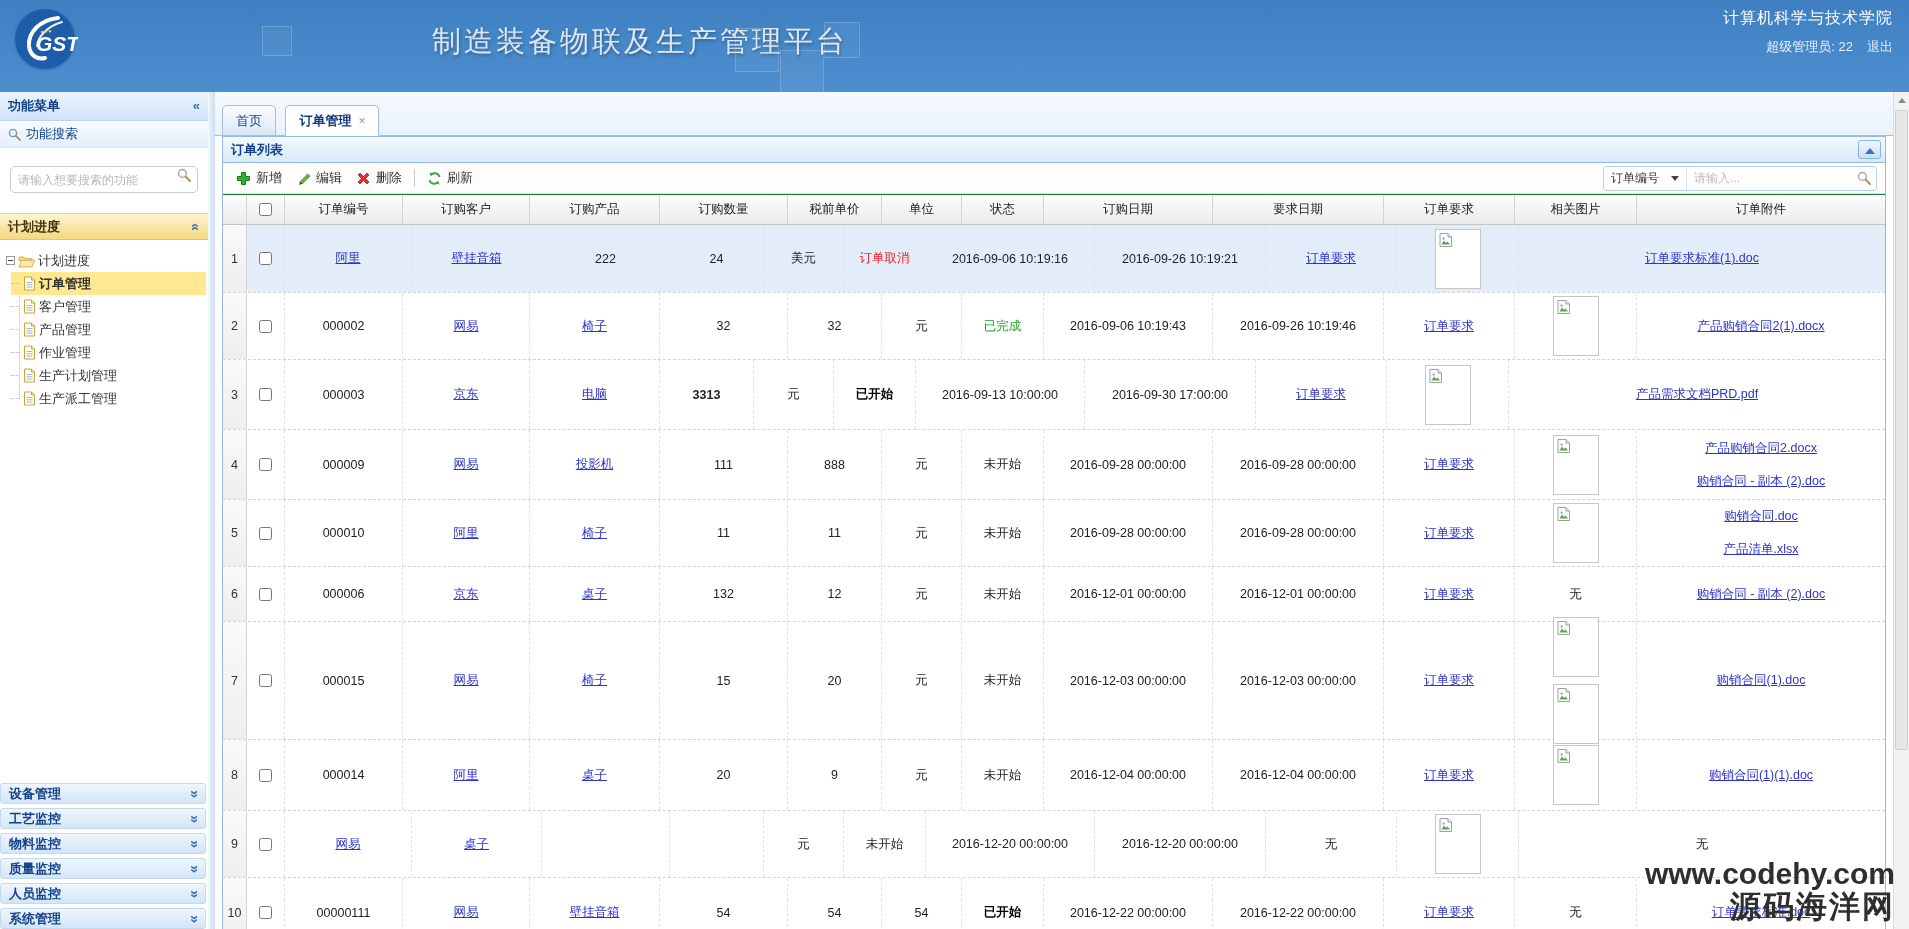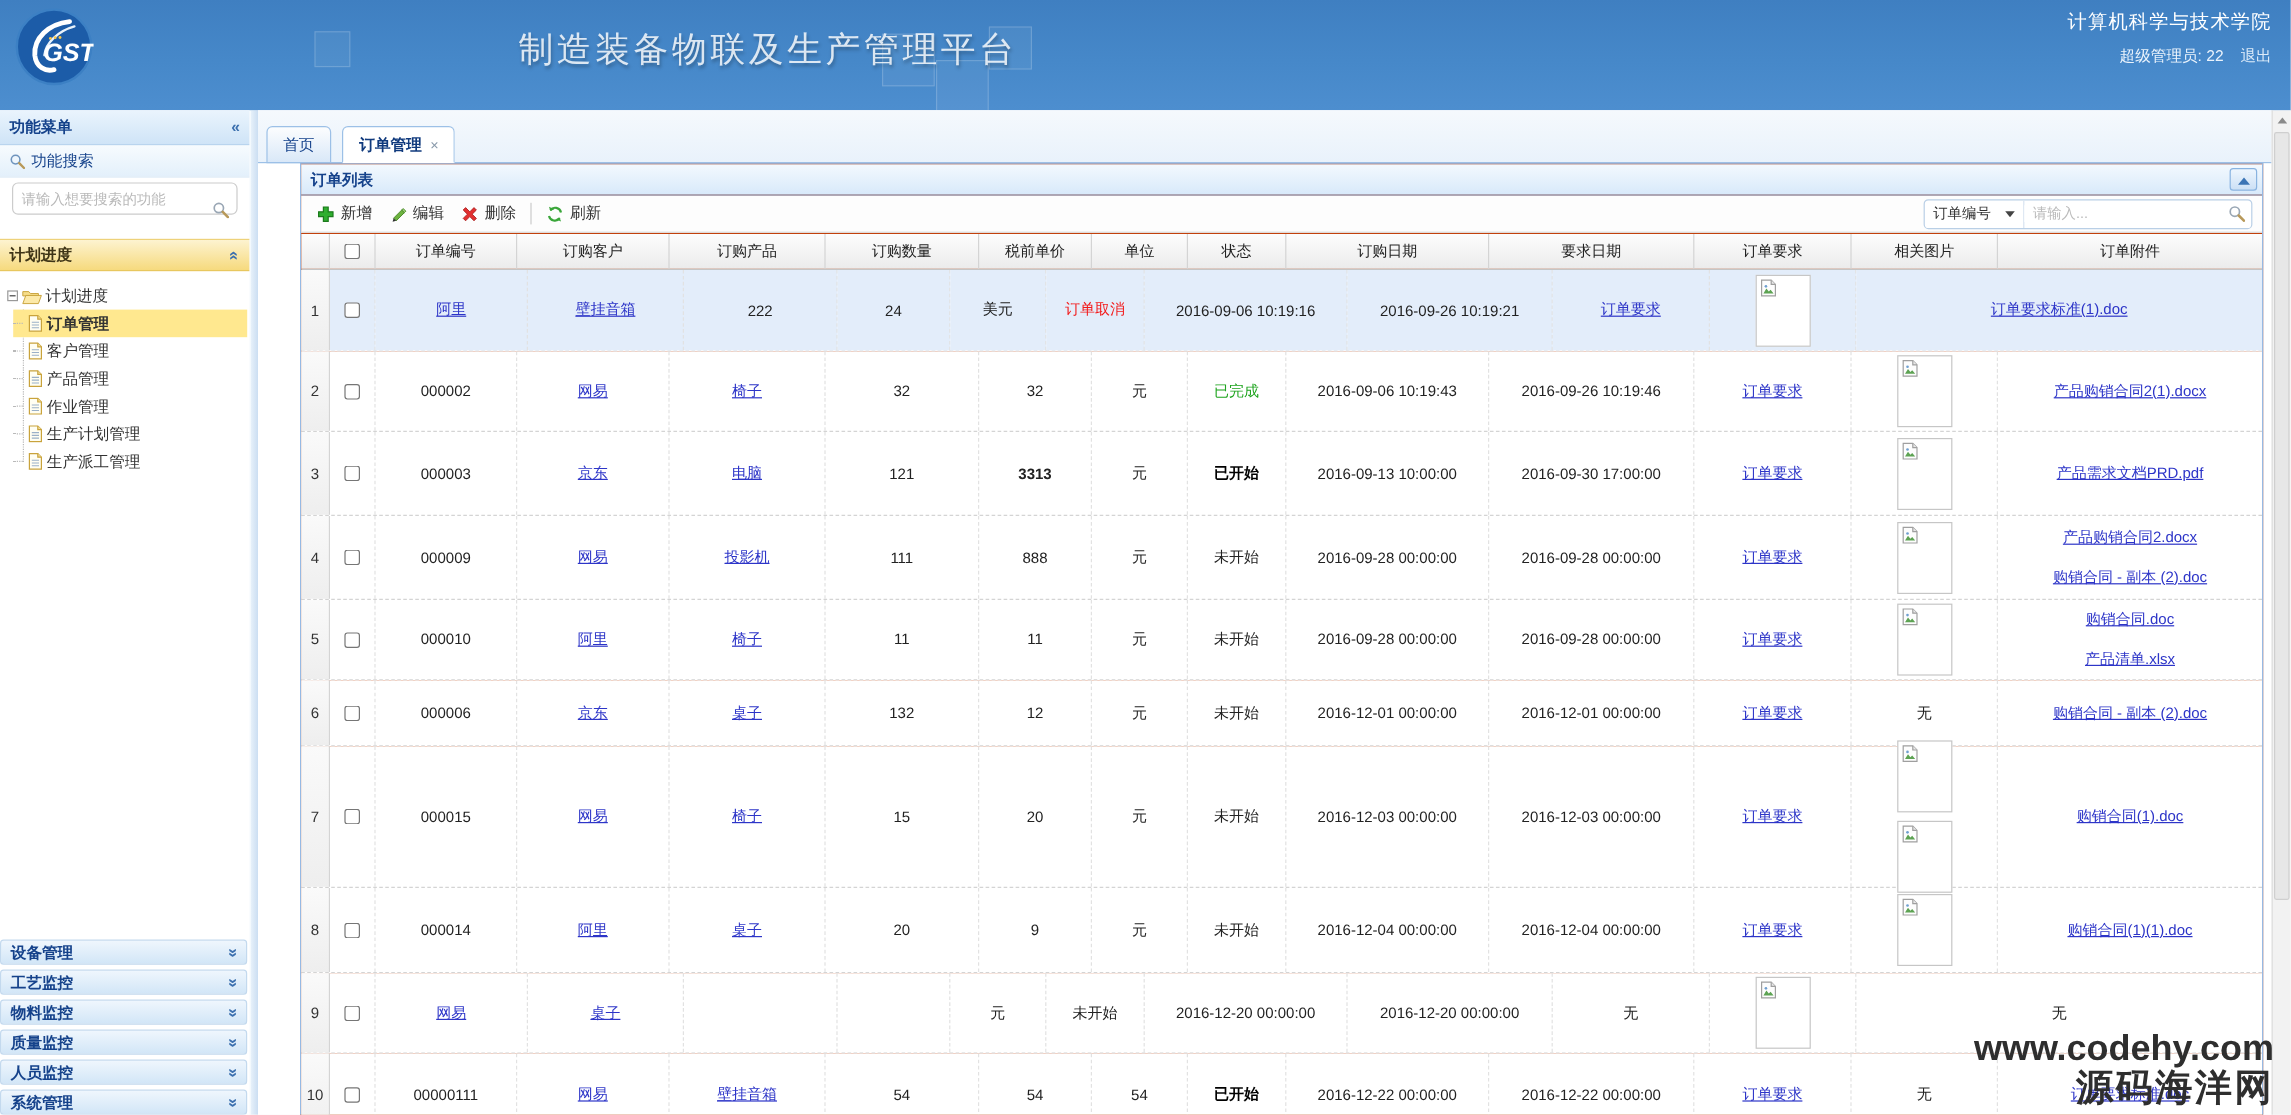--- a/index.html
+++ b/index.html
@@ -17,21 +17,21 @@
   #user-line { margin-top:9px; font-size:13px; color:#eaf3fc; }
   #logout-link { margin-left:14px; cursor:pointer; color:#dcebf9; }
 
   
   #sidebar { position:absolute; left:0; top:92px; width:208px; height:837px; background:#fff; }
   .side-header { height:29px; line-height:28px; padding-left:8px; font-size:13px; font-weight:bold; color:#15428b;
     background:linear-gradient(180deg,#eaf4fd,#cfe4f7); border-bottom:1px solid #b9d4ee; position:relative; }
   .collapse-left { position:absolute; right:8px; top:0; color:#3b6fae; font-weight:bold; cursor:pointer; }
   .side-search-header { height:27px; line-height:26px; padding-left:8px; font-size:13px; color:#15428b;
     background:linear-gradient(180deg,#f7fbfe,#e3f0fb); border-bottom:1px solid #d9e8f6; display:flex; align-items:center; gap:5px; }
-  .side-search-box { padding:4px 10px 10px 10px; position:relative; }
+  .side-search-box { padding:18px 10px 10px 10px; position:relative; }
   .side-search-box input { width:100%; height:27px; border:1px solid #ccc; border-radius:5px; padding:0 24px 0 7px;
     font-size:12px; color:#666; outline:none; }
   .side-search-box input::placeholder { color:#b9b9b9; }
   .side-search-box .mag { position:absolute; right:17px; top:20px; }
   .section-header-yellow { margin-top:10px; height:27px; line-height:26px; padding-left:8px; font-size:13px; font-weight:bold;
     color:#3e3416; background:linear-gradient(180deg,#fdf3d0,#f6da7e); border-top:1px solid #eed27a; border-bottom:1px solid #e8c75f; position:relative; }
   .chev { display:inline-block; color:#3b6fae; font-weight:bold; font-size:14px; line-height:1; }
   .chev-up { transform:rotate(90deg); }
   .chev-down { transform:rotate(-90deg); }
   .hdr-chev { position:absolute; right:8px; top:6px; cursor:pointer; }
@@ -56,21 +56,21 @@
 
   
   #main { position:absolute; left:215px; top:92px; width:1678px; height:837px; background:#fff; }
   #tabbar { height:44px; background:linear-gradient(180deg,#f5f9fd,#e9f2fb); border-bottom:1px solid #9cc0e7; padding:6px 0 0 7px; position:relative; }
   .tab { display:inline-block; height:31px; line-height:29px; padding:0 13px; margin-right:5px; font-size:13px; color:#15428b;
     border:1px solid #9cc0e7; border-radius:5px 5px 0 0; background:linear-gradient(180deg,#fcfdfe,#d9e8f8);
     position:relative; top:7px; cursor:pointer; }
   .tab.active { background:#fff; font-weight:bold; color:#103a7d; border-bottom-color:#fff; z-index:2; }
   .tab-close { color:#8899aa; margin-left:7px; font-size:12px; font-weight:normal; cursor:pointer; }
 
-  #panel { position:absolute; left:7px; right:7px; top:44px; bottom:0; border:1px solid #96b9e3; border-bottom:none; background:#c2410c;margin-left:28px; }
+  #panel { position:absolute; left:7px; right:7px; top:44px; bottom:0; border:1px solid #96b9e3; border-bottom:none; background:#15803d; }
   #panel-header { height:26px; line-height:25px; padding-left:8px; font-size:13px; font-weight:bold; color:#15428b;
     background:linear-gradient(180deg,#f3f9fe,#d8e9fa); border-bottom:1px solid #96b9e3; position:relative; }
   #panel-collapse { position:absolute; right:4px; top:3px; width:23px; height:19px; border:1px solid #89b3e0; border-radius:3px;
     background:linear-gradient(180deg,#eef6fe,#cce0f5); cursor:pointer; }
   #panel-collapse::after { content:''; position:absolute; left:6px; top:7px; border-left:5px solid transparent;
     border-right:5px solid transparent; border-bottom:6px solid #3b74b5; }
 
   #toolbar { height:31px; border-bottom:1px solid #dddddd; background:#fdfdfd; display:flex; align-items:center; padding-left:6px; }
   .tbtn { display:flex; align-items:center; gap:5px; padding:2px 7px; font-size:13px; color:#333; cursor:pointer; border-radius:3px; }
   .tsep { width:1px; height:18px; background:#ccc; margin:0 5px; }
@@ -438,23 +438,20 @@
             </div>
             <div class="gcell" style="width: 118px;">
               <span>000003</span>
             </div>
             <div class="gcell" style="width: 127px;">
               <span class="glink">京东</span>
             </div>
             <div class="gcell" style="width: 130px;">
               <span class="glink">电脑</span>
             </div>
-            <div class="gcell" style="width: 128px;">
-              <span>121</span>
-            </div>
             <div class="gcell" style="width: 94px; font-weight: bold;">
               <span>3313</span>
             </div>
             <div class="gcell" style="width: 80px;">
               <span>元</span>
             </div>
             <div class="gcell" style="width: 82px;">
               <span class="status-started">已开始</span>
             </div>
             <div class="gcell" style="width: 169px;">

